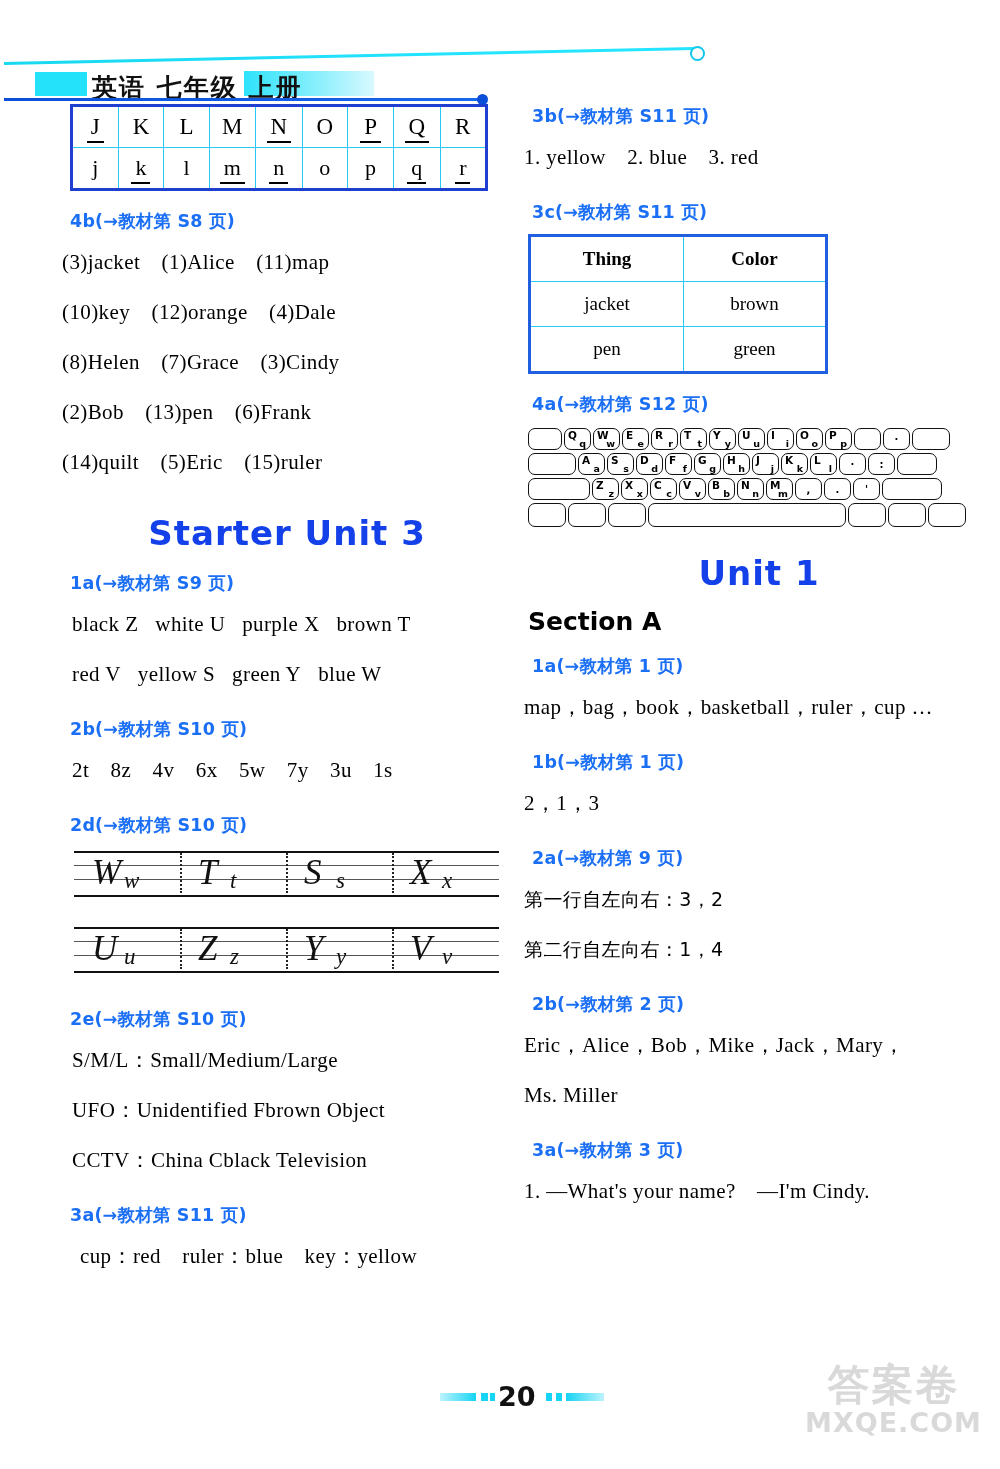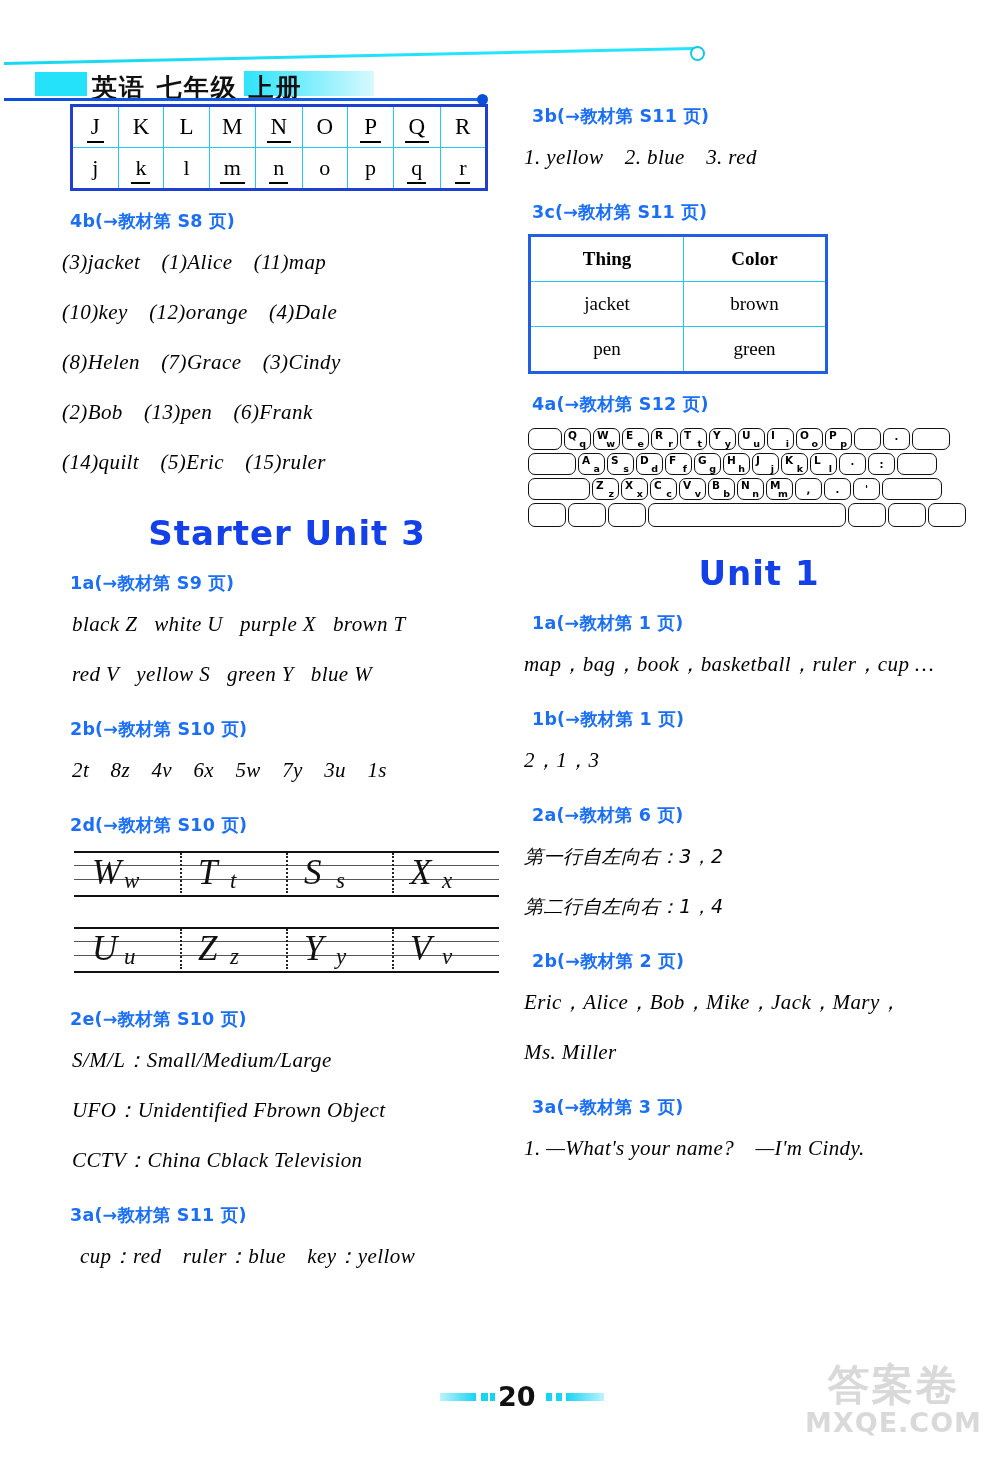--- a/index.html
+++ b/index.html
@@ -28,21 +28,21 @@
     font-weight:bold;font-size:25px;letter-spacing:2px;color:#111;}
 
   
   .col{position:absolute;top:104px;width:450px;}
   .col-left{left:62px;}
   .col-right{left:524px;width:470px;}
 
   
   .ref{color:#1b6ff5;font-family:"DejaVu Sans",sans-serif;font-weight:bold;
     font-size:17.5px;margin:18px 0 4px 8px;letter-spacing:.2px;}
-  .ans{font-size:21px;line-height:50px;margin:0;letter-spacing:.4px;font-style:italic;}
+  .ans{font-size:21px;line-height:50px;margin:0;letter-spacing:.4px;}
   .ans.ind{margin-left:10px;}
 
   
   .alpha{border:3px solid #1f3fd0;border-collapse:collapse;width:418px;margin-left:8px;}
   .alpha td{border:1.5px solid #25c8f5;width:46px;height:38px;text-align:center;
     font-size:22px;vertical-align:middle;}
   .alpha tr:first-child td{font-size:23px;}
 
   
   .tc{border:3px solid #1f5fe0;border-collapse:collapse;width:300px;margin:10px 0 0 4px;}
@@ -385,28 +385,29 @@
           <div class="key" style="width: 38px; height: 24px;"></div>
           <div class="key" style="width: 38px; height: 24px;"></div>
           <div class="key" style="width: 198px; height: 24px;"></div>
           <div class="key" style="width: 38px; height: 24px;"></div>
           <div class="key" style="width: 38px; height: 24px;"></div>
           <div class="key" style="width: 38px; height: 24px;"></div>
         </div>
       </div>
 
     <div class="unit">Unit 1</div>
+    <div class="section">Section A</div>
 
     <div class="ref">1a(→教材第 1 页)</div>
     <p class="ans">map，bag，book，basketball，ruler，cup …</p>
 
     <div class="ref">1b(→教材第 1 页)</div>
     <p class="ans">2，1，3</p>
 
-    <div class="ref">2a(→教材第 6 页)</div>
+    <div class="ref">2a(→教材第 9 页)</div>
     <p class="ans" style="font-family:'DejaVu Sans',sans-serif;font-size:19px">第一行自左向右：3，2</p>
     <p class="ans" style="font-family:'DejaVu Sans',sans-serif;font-size:19px">第二行自左向右：1，4</p>
 
     <div class="ref">2b(→教材第 2 页)</div>
     <p class="ans">Eric，Alice，Bob，Mike，Jack，Mary，</p>
     <p class="ans">Ms. Miller</p>
 
     <div class="ref">3a(→教材第 3 页)</div>
     <p class="ans">1. —What's your name?　—I'm Cindy.</p>
   </div>

